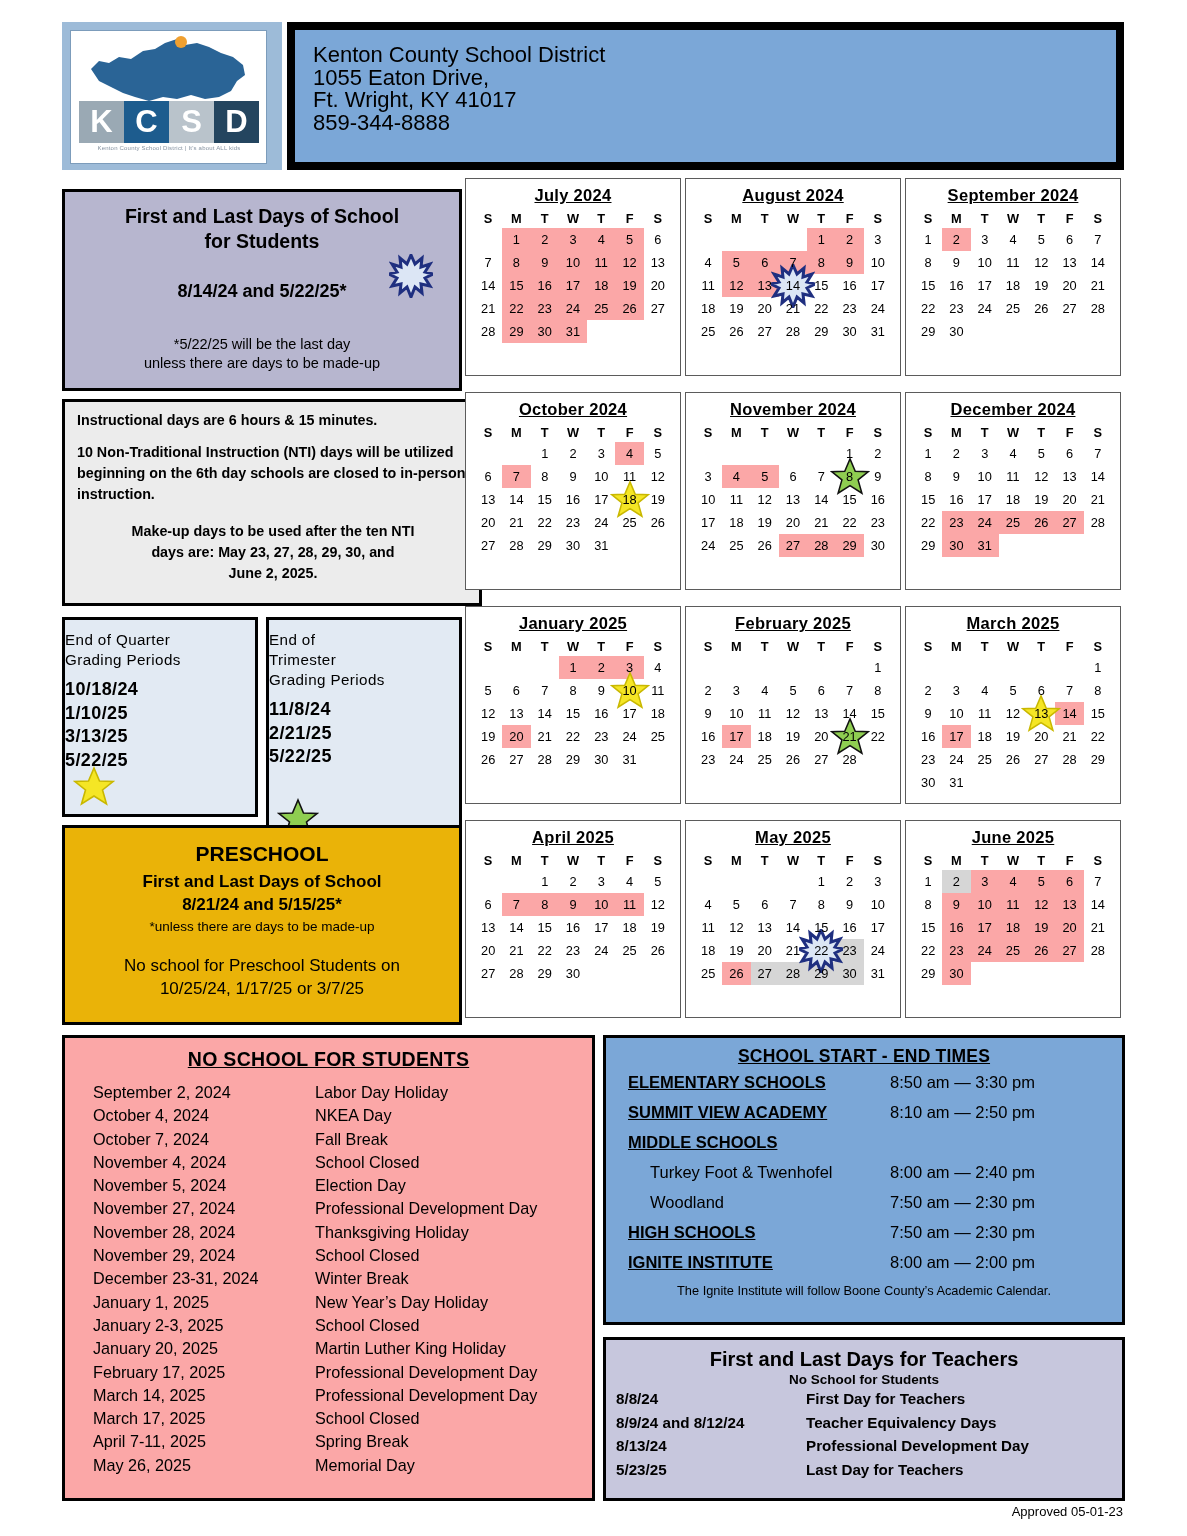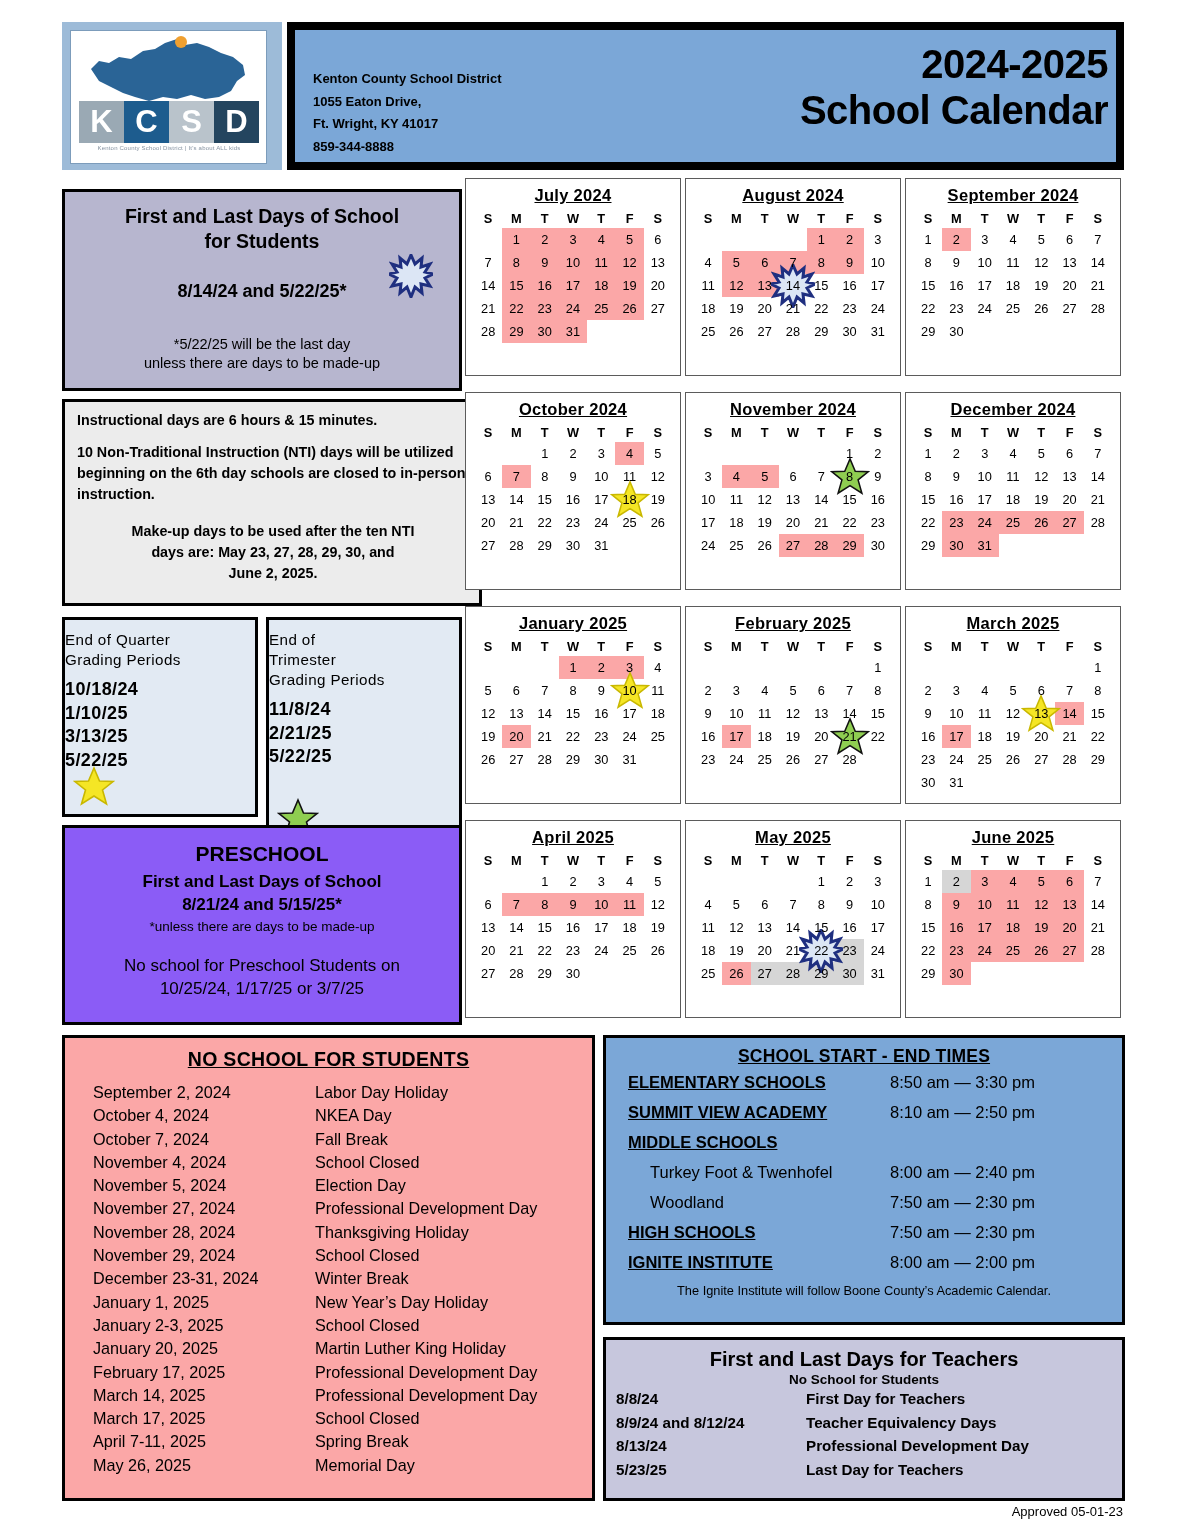--- a/index.html
+++ b/index.html
@@ -15,32 +15,32 @@
   .kcsd-letters{position:absolute;left:8px;top:70px;width:180px;height:42px;display:flex;}
   .kl{flex:1;display:flex;align-items:center;justify-content:center;font-weight:bold;font-size:31px;font-family:"Liberation Sans",sans-serif;}
   .kl1{background:#9aa9b4;color:#fff;}
   .kl2{background:#1d5c8e;color:#fff;}
   .kl3{background:#b9c3cb;color:#fff;}
   .kl4{background:#24455f;color:#fff;}
   .logo-tag{position:absolute;left:6px;top:114px;width:184px;text-align:center;font-size:6px;color:#8592a0;letter-spacing:.2px;}
 
   .title-block{position:absolute;left:225px;top:0;width:837px;height:148px;background:#000;padding:0;}
   .title-inner{position:absolute;left:8px;top:8px;right:8px;bottom:8px;background:#7ba7d7;}
-  .addr{position:absolute;left:18px;top:14px;font-size:13px;font-weight:bold;line-height:22.5px;margin-top:24px;}
+  .addr{position:absolute;left:18px;top:14px;font-size:22px;font-weight:normal;line-height:22.5px;}
   .cal-title-wrap{position:absolute;right:8px;top:12px;width:420px;}
   .cal-year{font-size:40px;font-weight:bold;text-align:right;line-height:45px;letter-spacing:-0.5px;}
   .cal-name{font-size:40px;font-weight:bold;text-align:right;line-height:46px;letter-spacing:-0.5px;}
 
   
   .panel{position:absolute;border:3px solid #000;box-sizing:border-box;}
   .p-firstlast{left:62px;top:189px;width:400px;height:202px;background:#b7b6cf;}
   .p-instr{left:62px;top:399px;width:420px;height:207px;background:#ececec;}
   .p-quarter{left:62px;top:617px;width:196px;height:200px;background:#e2eaf3;}
   .p-tri{left:266px;top:617px;width:196px;height:232px;background:#e2eaf3;}
-  .p-pre{left:62px;top:825px;width:400px;height:200px;background:#8b5cf6;}
+  .p-pre{left:62px;top:825px;width:400px;height:200px;background:#eab308;}
 
   .fl-title{text-align:center;font-size:19.5px;font-weight:bold;line-height:25px;margin-top:12px;}
   .fl-dates{text-align:center;font-size:18px;font-weight:bold;margin-top:27px;}
   .fl-note{text-align:center;font-size:14.5px;line-height:19px;margin-top:33px;}
   .burst-hdr{position:absolute;right:26px;top:62px;width:44px;height:44px;}
 
   .instr-l1{font-size:14.3px;font-weight:bold;margin:10px 12px 0 12px;}
   .instr-l2{font-size:14.3px;font-weight:bold;margin:14px 12px 0 12px;line-height:21px;}
   .instr-l3{font-size:14.3px;font-weight:bold;margin:16px 12px 0 14px;line-height:21px;text-align:center;}
 
@@ -115,24 +115,20 @@
       </div>
     </div>
 
     <div class="title-block">
       <div class="title-inner">
         <div class="addr">
           <div>Kenton County School District</div>
           <div>1055 Eaton Drive,</div>
           <div>Ft. Wright, KY 41017</div>
           <div>859-344-8888</div>
-        </div>
-        <div class="cal-title-wrap">
-          <div class="cal-year">2024-2025</div>
-          <div class="cal-name">School Calendar</div>
         </div>
       </div>
     </div>
   </div>
 
   <div class="panel p-firstlast">
     <div class="fl-title">
       <div>First and Last Days of School</div>
       <div>for Students</div>
     </div>

